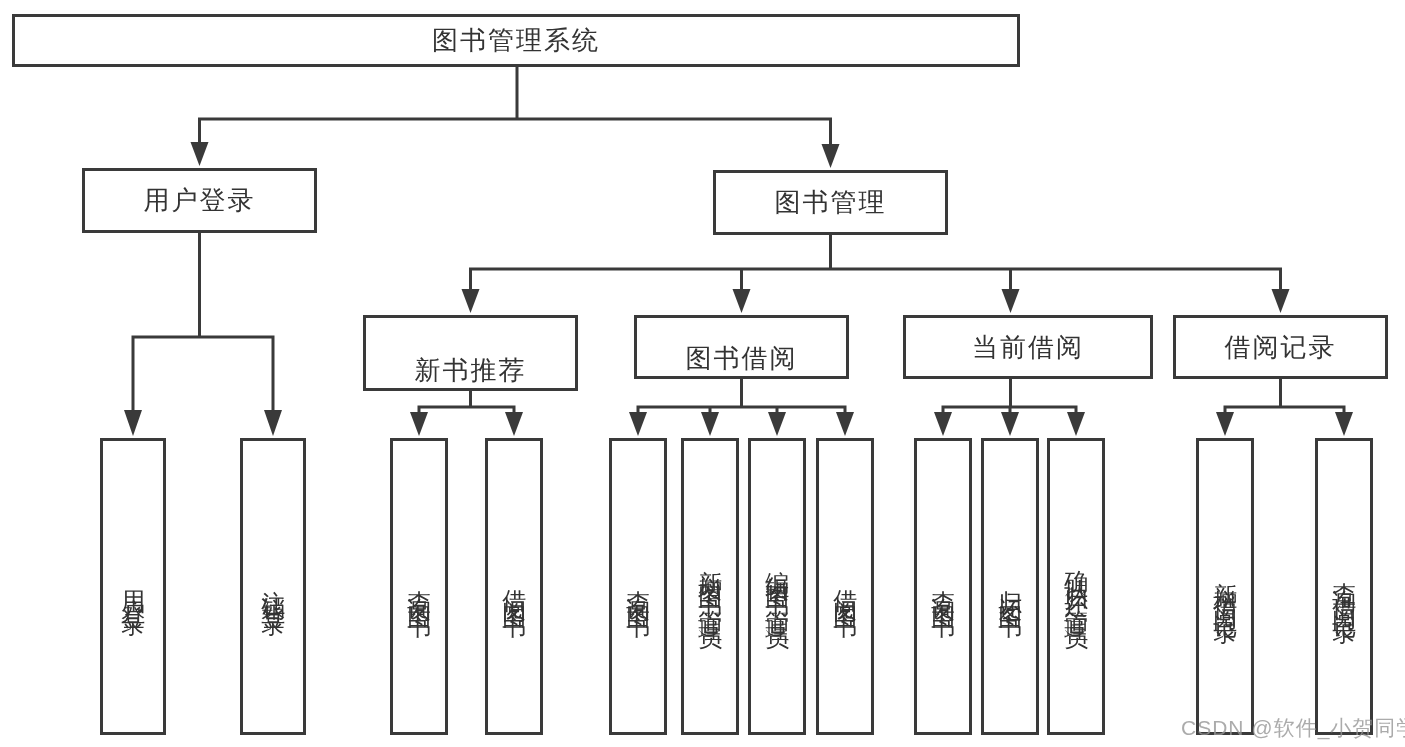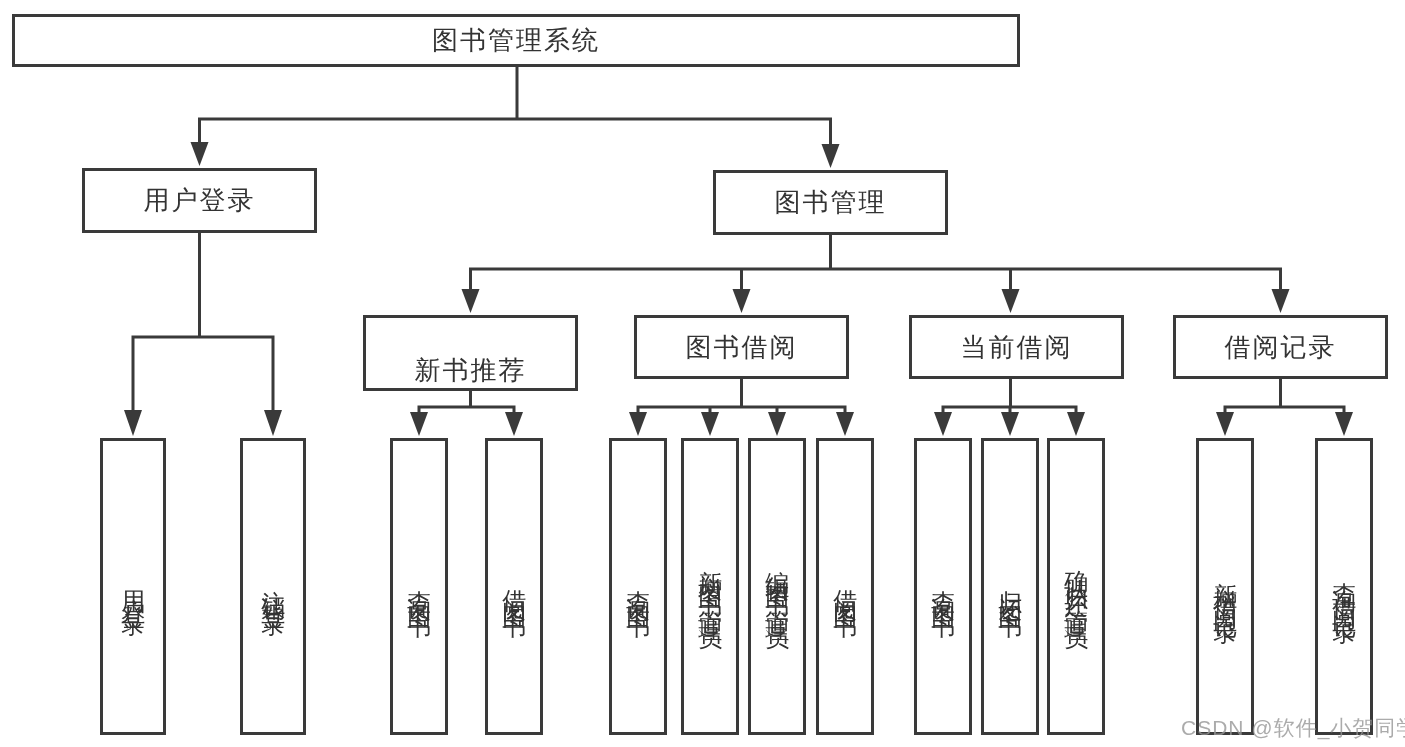--- a/index.html
+++ b/index.html
@@ -124,24 +124,24 @@
   <div class="node" style="left:82px; top:168px; width:235px; height:65px;">
     <span>用户登录</span>
   </div>
   <div class="node" style="left:713px; top:170px; width:235px; height:65px;font-family:Liberation Mono, monospace;">
     <span>图书管理</span>
   </div>
 
   <div class="node" style="left:363px; top:315px; width:215px; height:76px;align-items:flex-end;">
     <span>新书推荐</span>
   </div>
-  <div class="node" style="left:634px; top:315px; width:215px; height:64px;">
+  <div class="node" style="left:634px; top:315px; width:215px; height:64px;align-items:flex-end;">
     <span>图书借阅</span>
   </div>
-  <div class="node" style="left:903px; top:315px; width:215px; height:64px;margin-left:6px;">
+  <div class="node" style="left:903px; top:315px; width:250px; height:64px;">
     <span>当前借阅</span>
   </div>
   <div class="node" style="left:1173px; top:315px; width:215px; height:64px;">
     <span>借阅记录</span>
   </div>
 
   <div class="leaf wide" style="left:100px;">
     <span class="vtext">用户登录</span>
   </div>
   <div class="leaf wide" style="left:240px;">

